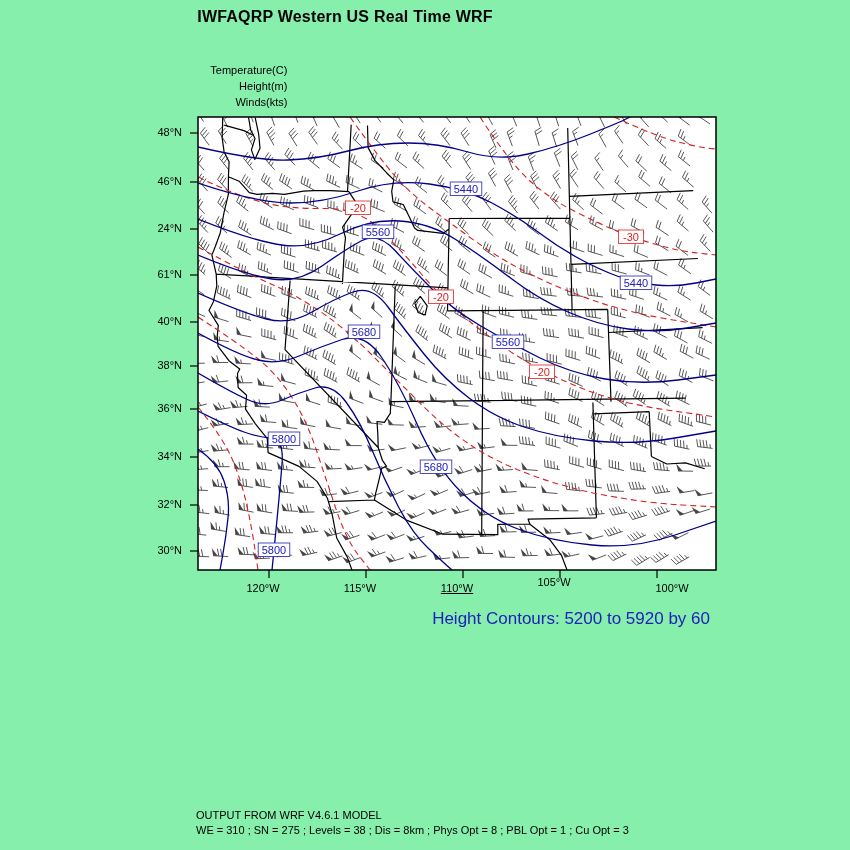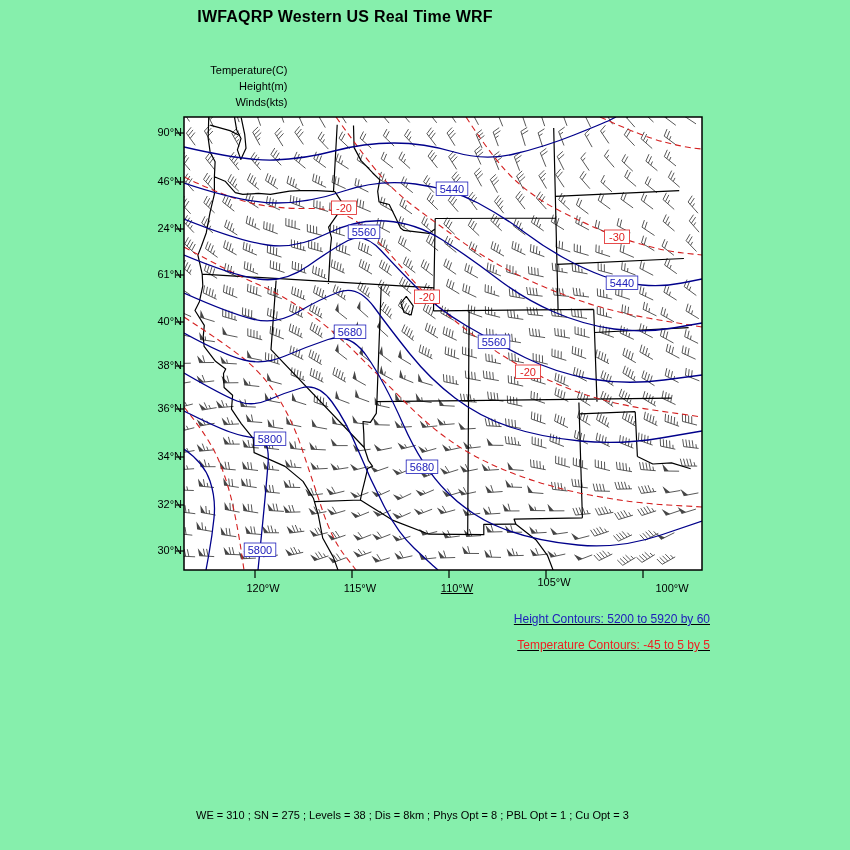--- a/index.html
+++ b/index.html
@@ -6,43 +6,43 @@
   #page{position:relative;width:850px;height:850px;background:#86efac;overflow:hidden;
         font-family:"Liberation Sans",sans-serif;color:#000;}
   #title{position:absolute;left:95px;top:8px;width:500px;text-align:center;
          font-size:16px;font-weight:bold;letter-spacing:0.2px;}
   #initvalid{position:absolute;right:143px;top:9px;text-align:right;font-size:11px;line-height:15px;}
   #initvalid .init{font-weight:bold;}
   #varlegend{position:absolute;left:196px;top:62px;font-size:11px;line-height:16px;text-align:right;}
   #varlegend .vname{display:inline-block;min-width:70px;}
   .latlab{position:absolute;width:40px;text-align:right;font-size:11px;}
   .lonlab{position:absolute;width:56px;text-align:center;font-size:11px;}
-  #mapwrap{position:absolute;left:184px;top:117px;width:608px;height:453px;}
-  #cinfo{position:absolute;right:140px;top:606px;text-align:right;font-size:12px;line-height:26px;text-decoration:underline;}
+  #mapwrap{position:absolute;left:198px;top:117px;width:608px;height:453px;}
+  #cinfo{position:absolute;right:140px;top:606px;text-align:right;font-size:17px;line-height:26px;}
   #cinfo .hgt{color:#2020bb;}
   #cinfo .tmp{color:#ee2222;}
   #footer{position:absolute;left:196px;top:808px;font-size:11px;line-height:15px;}
   svg{overflow:visible;display:block;}
 </style>
 </head>
 <body>
 
 <div id="page">
 
   <div id="title">IWFAQRP Western US Real Time WRF</div>
 
 
   <div id="varlegend">
       <div><span class="vname">Temperature</span><span>(C)</span></div>
       <div><span class="vname">Height</span><span>(m)</span></div>
       <div><span class="vname">Winds</span><span>(kts)</span></div>
     </div>
 
   <div id="axislabels">
-      <div class="latlab" style="left: 142px; top: 126px;">90°N</div>
+      <div class="latlab" style="left: 142px; top: 126px;">48°N</div>
       <div class="latlab" style="left: 142px; top: 175px;">46°N</div>
       <div class="latlab" style="left: 142px; top: 222px;">24°N</div>
       <div class="latlab" style="left: 142px; top: 268px;">61°N</div>
       <div class="latlab" style="left: 142px; top: 315px;">40°N</div>
       <div class="latlab" style="left: 142px; top: 359px;">38°N</div>
       <div class="latlab" style="left: 142px; top: 402px;">36°N</div>
       <div class="latlab" style="left: 142px; top: 450px;">34°N</div>
       <div class="latlab" style="left: 142px; top: 498px;">32°N</div>
       <div class="latlab" style="left: 142px; top: 544px;">30°N</div>
       <div class="lonlab" style="left: 235px; top: 582px;">120°W</div>
@@ -133,20 +133,20 @@
           <line x1="265" y1="453" x2="265" y2="461" stroke="#000" stroke-width="1.2"></line>
           <line x1="362" y1="453" x2="362" y2="461" stroke="#000" stroke-width="1.2"></line>
           <line x1="459" y1="453" x2="459" y2="461" stroke="#000" stroke-width="1.2"></line>
         </g>
         <rect x="0" y="0" width="518" height="453" fill="none" stroke="#000" stroke-width="1.5"></rect>
       </svg>
     </div>
 
   <div id="cinfo">
     <div class="hgt">Height Contours: 5200 to 5920 by 60</div>
-    <div class="tmp">Temperature Contours: -45 to 5 by 5</div>
   </div>
 
   <div id="footer">
+    <div>OUTPUT FROM WRF V4.6.1 MODEL</div>
     <div>WE = 310 ; SN = 275 ; Levels = 38 ; Dis = 8km ; Phys Opt = 8 ; PBL Opt = 1 ; Cu Opt = 3</div>
   </div>
 
 </div>
 
 </body></html>

